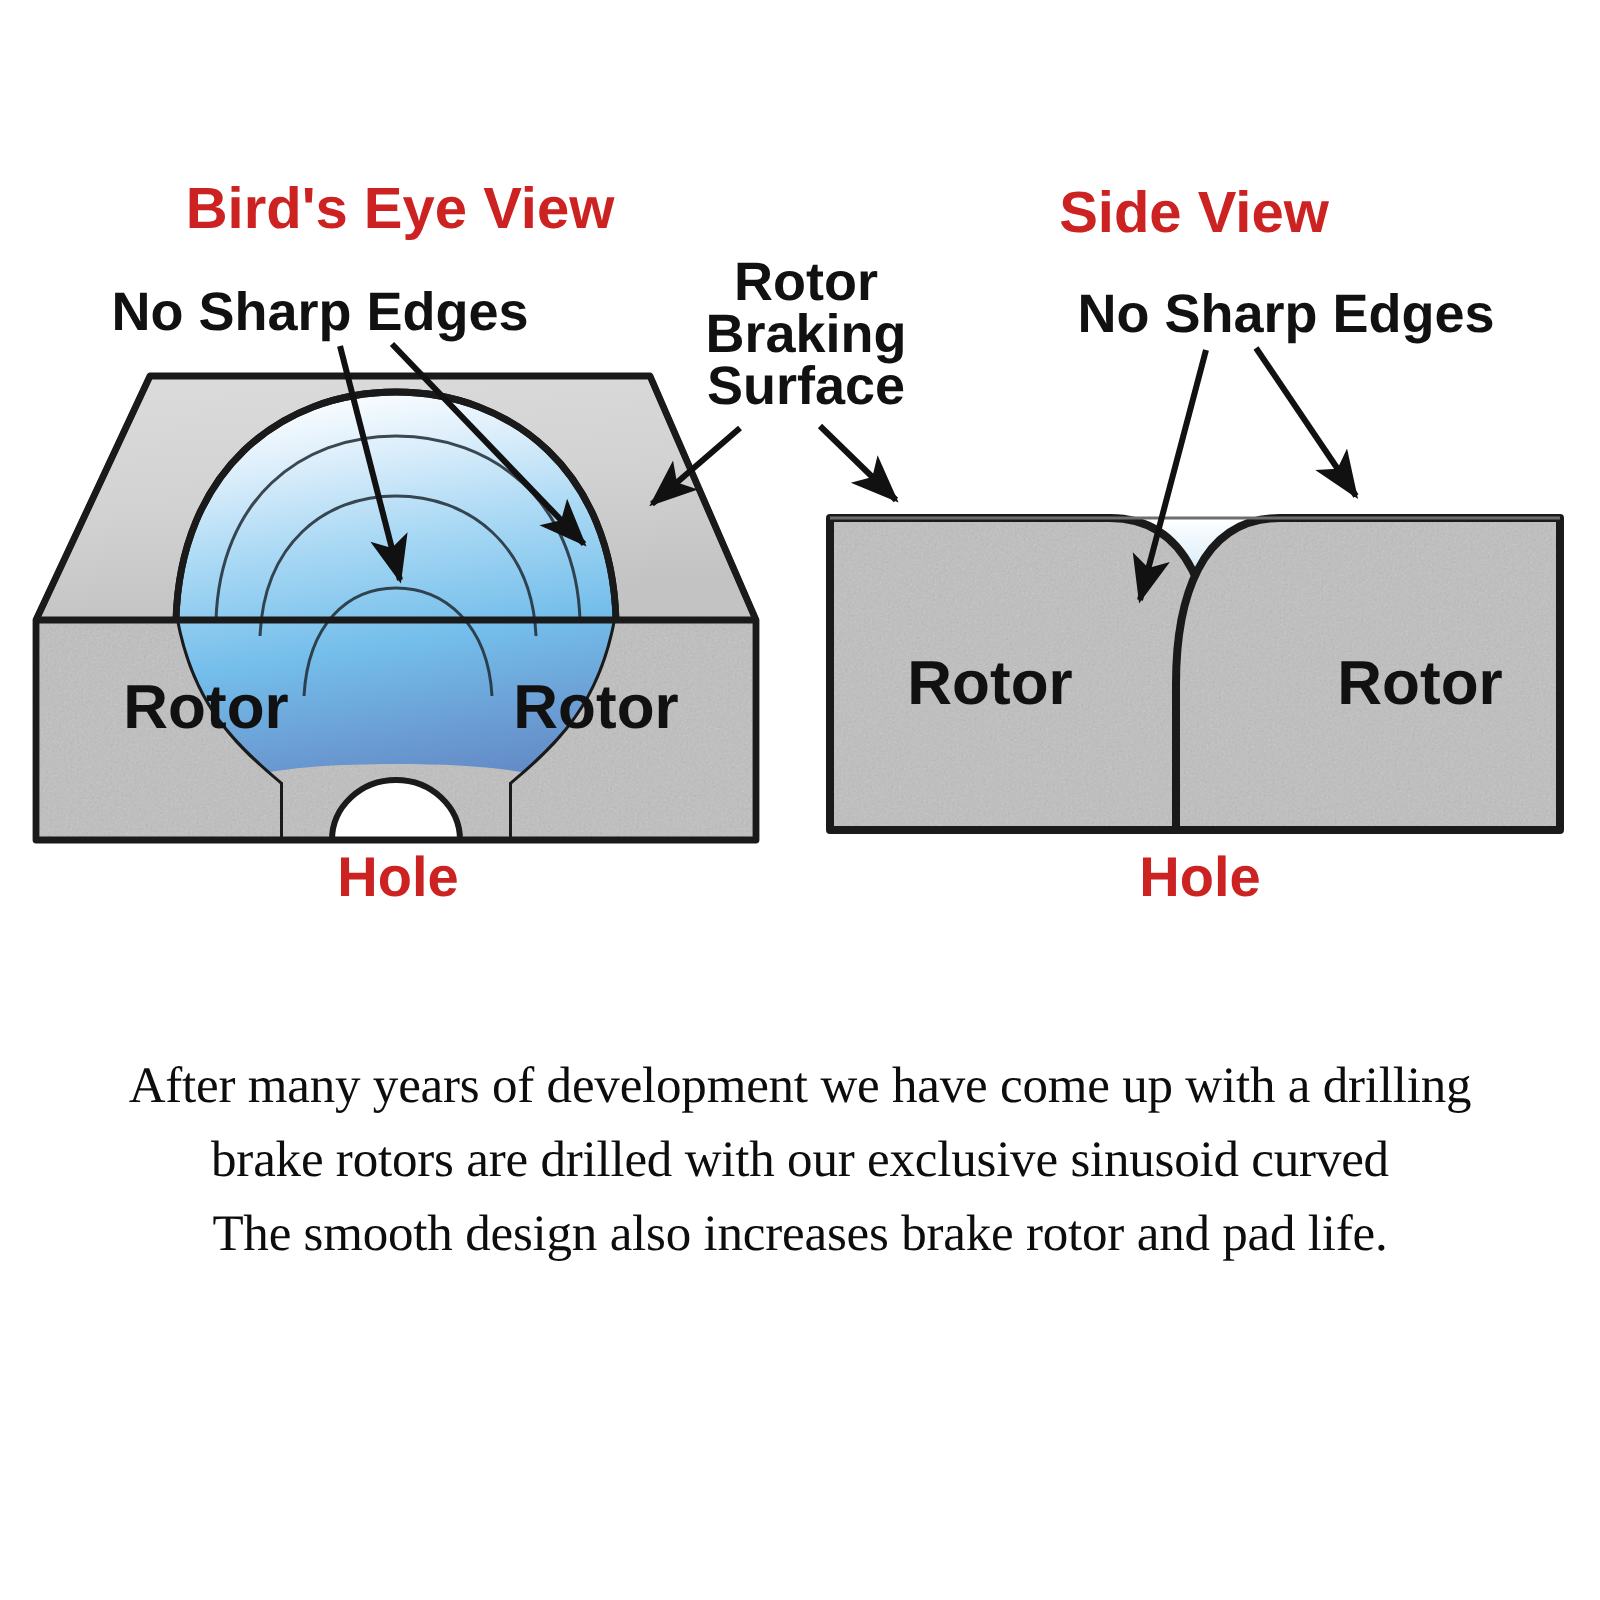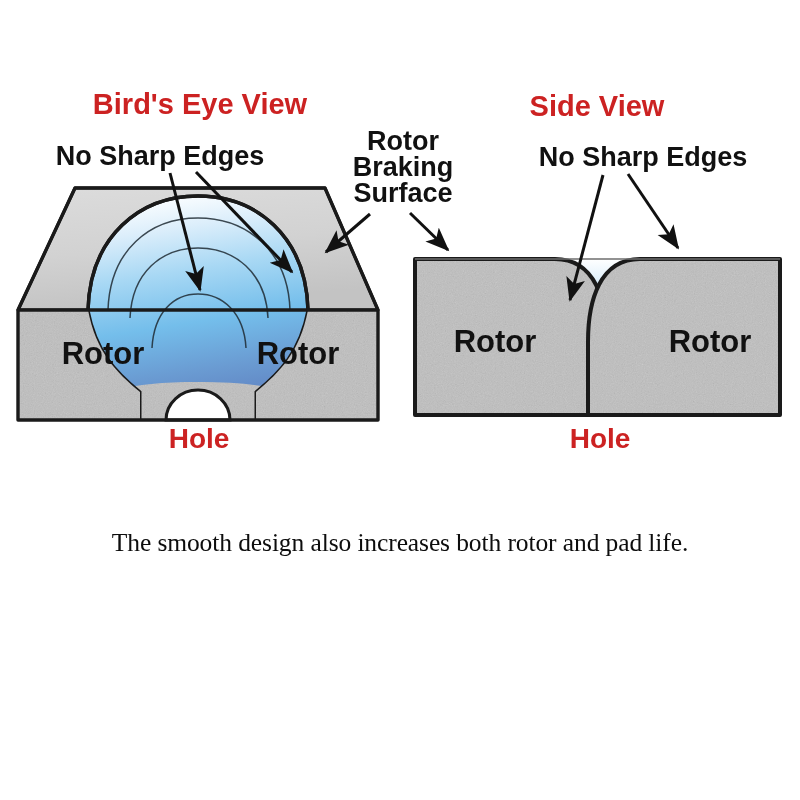--- a/index.html
+++ b/index.html
@@ -141,16 +141,18 @@
 
       <text x="495" y="352" font-size="31" fill="#111111" text-anchor="middle">Rotor</text>
       <text x="710" y="352" font-size="31" fill="#111111" text-anchor="middle">Rotor</text>
 
       <text x="199" y="448" font-size="28" fill="#CC2222" text-anchor="middle">Hole</text>
       <text x="600" y="448" font-size="28" fill="#CC2222" text-anchor="middle">Hole</text>
     </g>
   </svg>
 
   <div class="caption">
-    <p>The smooth design also increases both rotor and pad life.</p>
+    <p>After many years of development we have come up with a drilling</p>
+    <p>brake rotors are drilled with our exclusive sinusoid curved</p>
+    <p>The smooth design also increases brake rotor and pad life.</p>
   </div>
 
 </div>
 
 </body></html>

